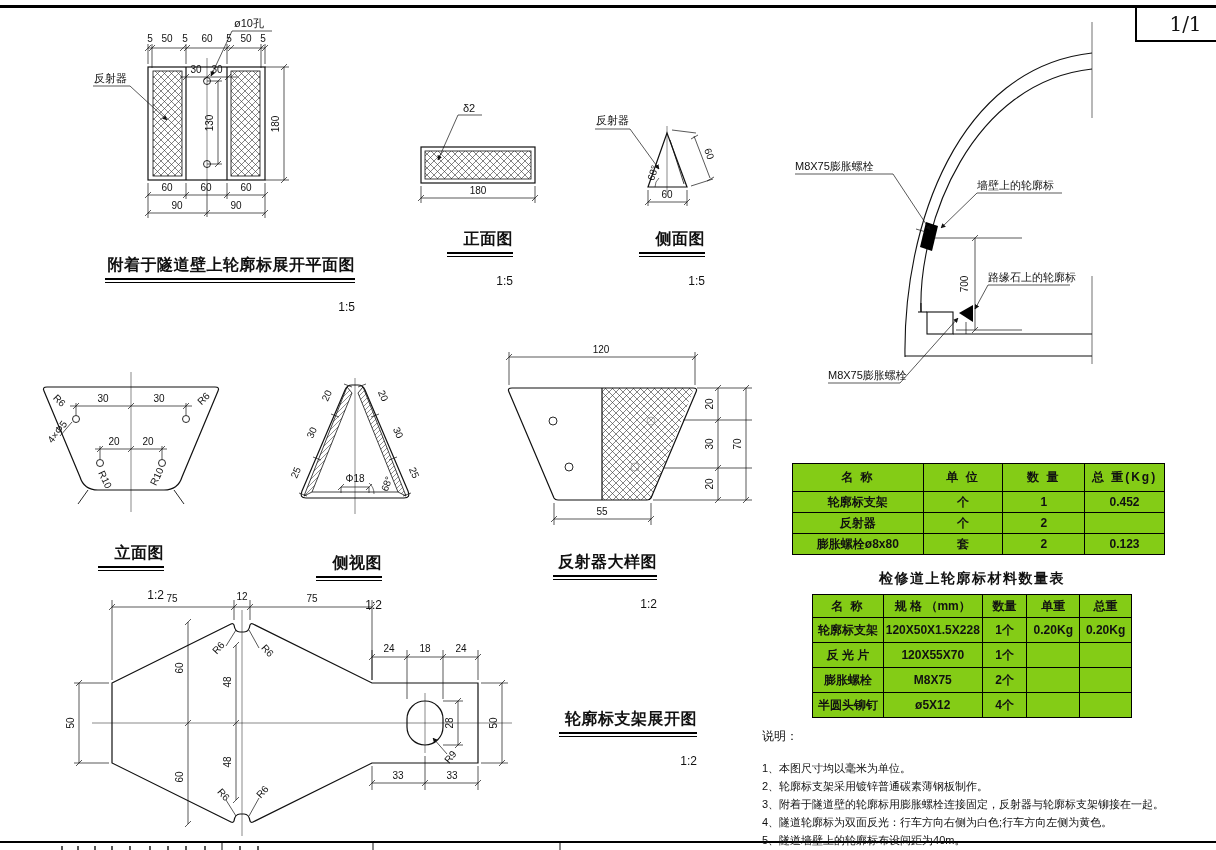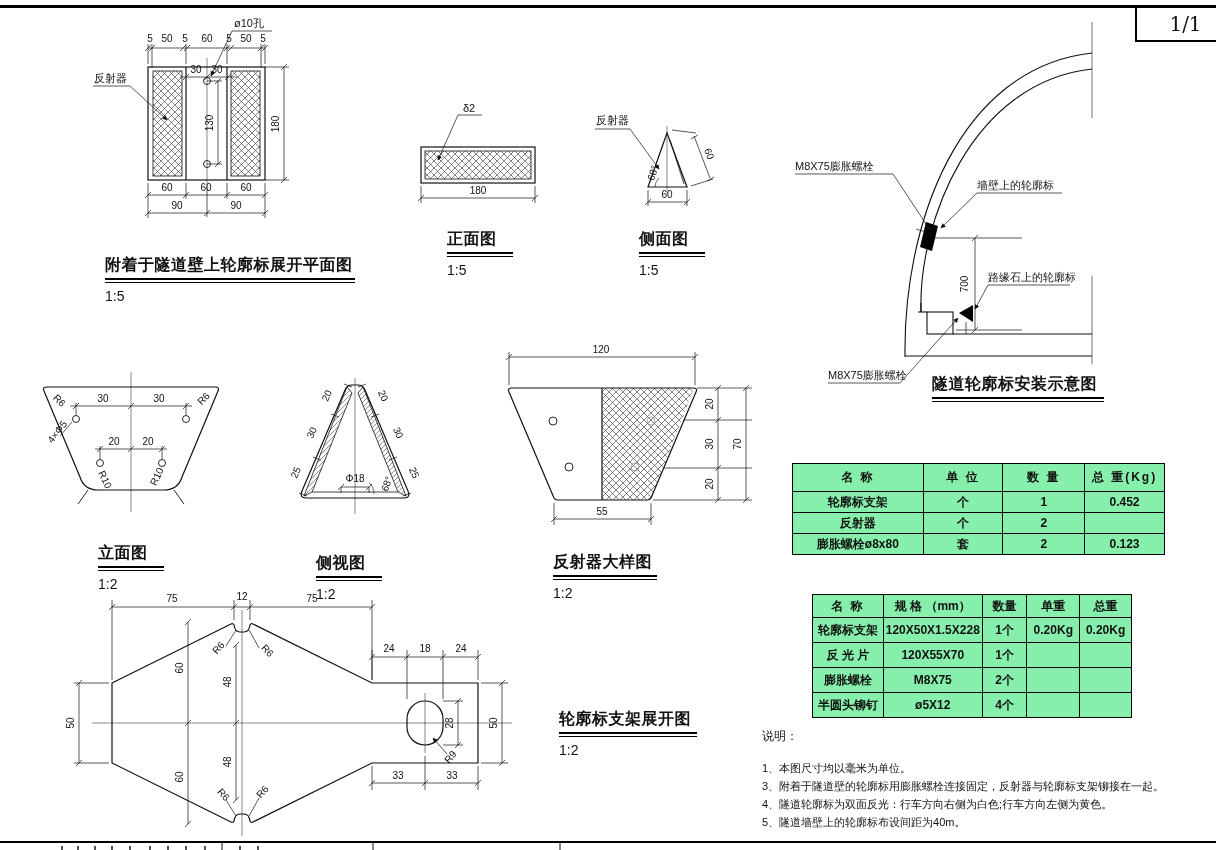--- a/index.html
+++ b/index.html
@@ -3,27 +3,27 @@
 <meta charset="utf-8">
 <style>
   *{margin:0;padding:0;box-sizing:border-box}
   html,body{width:1216px;height:850px;background:#fff;overflow:hidden;
     font-family:"Liberation Sans","DejaVu Sans",sans-serif;color:#111}
   #sheet{position:relative;width:1216px;height:850px;background:#fff}
   svg{position:absolute;left:0;top:0;z-index:1}
   svg text{font-family:"Liberation Sans","DejaVu Sans",sans-serif;fill:#111;stroke:none}
   .d{font-size:10px}
   .cj{font-size:11px}
-  .ftitle{position:absolute;text-align:left;z-index:2}
+  .ftitle{position:absolute;text-align:right;z-index:2}
   .ftitle .tx{font-weight:700;font-size:16px;white-space:nowrap;letter-spacing:.5px}
   .ftitle .l1{height:0;border-top:2.5px solid #000;margin-top:2px}
   .ftitle .l2{height:0;border-top:1px solid #000;margin-top:2px}
-  .ftitle .sc{font-size:14px;margin-top:5px}
+  .ftitle .sc{font-size:12px;margin-top:17px}
   .ttitle{position:absolute;z-index:2;font-weight:700;font-size:14px;letter-spacing:1.5px;text-align:center;white-space:nowrap}
-  table.mt{position:absolute;z-index:2;border-collapse:collapse;background:#86efac}
+  table.mt{position:absolute;z-index:2;border-collapse:collapse;background:#84cc16}
   table.mt th,table.mt td{border:1.5px solid #000;font-size:12px;text-align:center;
     font-weight:700;white-space:nowrap;overflow:hidden}
   table.mt th{font-weight:700;letter-spacing:2px}
   .notes{position:absolute;z-index:2;font-size:11px;line-height:18px}
   .notes .nh{font-size:12px;margin-bottom:14px}
   .notes .ni{white-space:nowrap}
   .pnum{position:absolute;z-index:3;left:1135px;top:6px;width:101px;height:36px;
     border:2px solid #000;background:#fff;display:flex;align-items:center;justify-content:center;
     font-family:"DejaVu Serif","Liberation Serif",serif;font-size:20px}
   .hborder{position:absolute;left:0;background:#000;z-index:2;width:1216px}
@@ -404,25 +404,20 @@
   <div class="l1"></div>
       <div class="l2"></div>
   <div class="sc">1:2</div>
 </div>
 <div class="ftitle" style="left:559px;top:709px;width:138px">
   <div class="tx">轮廓标支架展开图</div>
   <div class="l1"></div>
       <div class="l2"></div>
   <div class="sc">1:2</div>
 </div>
-<div class="ftitle" style="left:932px;top:374px;width:172px">
-  <div class="tx">隧道轮廓标安装示意图</div>
-  <div class="l1"></div>
-      <div class="l2"></div>
-</div>
 
 <table class="mt" style="left:792px;top:463px;width:373px" cellspacing="0">
   <colgroup>
         <col style="width:131px">
         <col style="width:80px">
         <col style="width:82px">
         <col style="width:80px">
       </colgroup>
   <tbody>
         <tr style="height:28px">
@@ -445,20 +440,21 @@
   </tr>
   <tr style="height:21px">
     <td>膨胀螺栓ø8x80</td>
     <td>套</td>
     <td>2</td>
     <td>0.123</td>
   </tr>
 </tbody>
     </table>
 
+<div class="ttitle" style="left:812px;top:570px;width:320px">检修道上轮廓标材料数量表</div>
 <table class="mt" style="left:812px;top:594px;width:320px" cellspacing="0">
   <colgroup>
         <col style="width:71px">
         <col style="width:99px">
         <col style="width:45px">
         <col style="width:53px">
         <col style="width:52px">
       </colgroup>
   <tbody>
         <tr style="height:23px">
@@ -495,18 +491,19 @@
     <td>4个</td>
     <td></td>
     <td></td>
   </tr>
 </tbody>
     </table>
 
 <div class="notes" style="left:762px;top:727px;width:430px">
   <div class="nh">说明：</div>
   <div class="ni">1、本图尺寸均以毫米为单位。</div>
+  <div class="ni">2、轮廓标支架采用镀锌普通碳素薄钢板制作。</div>
   <div class="ni">3、附着于隧道壁的轮廓标用膨胀螺栓连接固定，反射器与轮廓标支架铆接在一起。</div>
   <div class="ni">4、隧道轮廓标为双面反光：行车方向右侧为白色;行车方向左侧为黄色。</div>
   <div class="ni">5、隧道墙壁上的轮廓标布设间距为40m。</div>
 </div>
 
 </div>
 
 </body></html>

